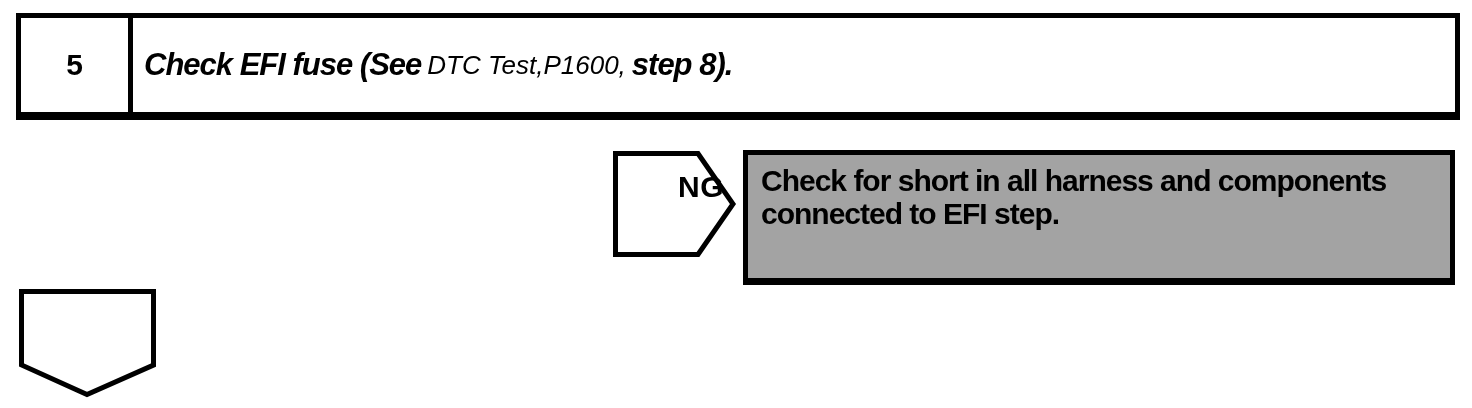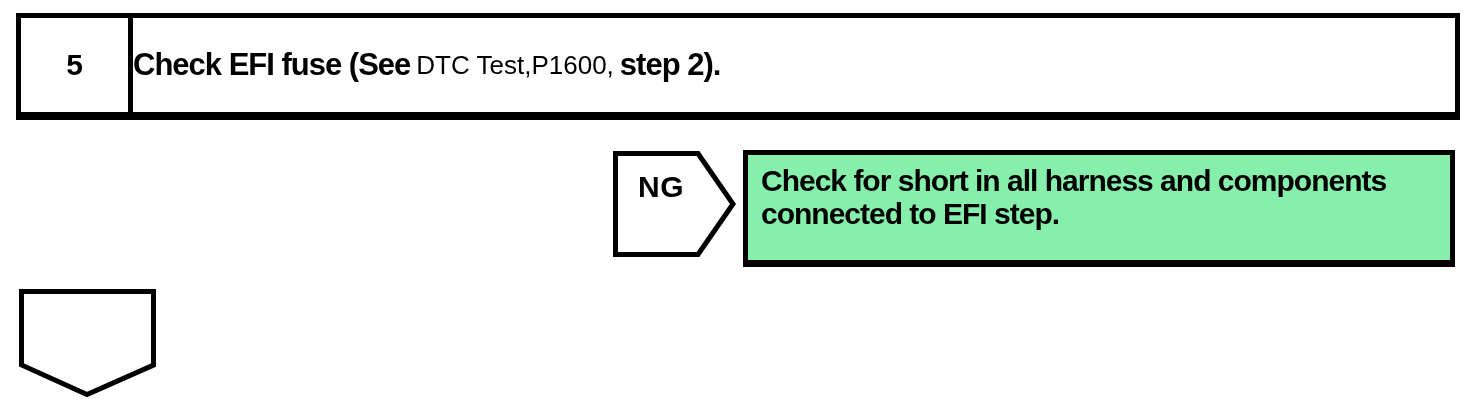--- a/index.html
+++ b/index.html
@@ -38,21 +38,23 @@
     display: flex;
     align-items: center;
     justify-content: center;
     font-size: 30px;
     font-weight: bold;
   }
   .step-text-cell {
     flex: 1;
     display: flex;
     align-items: center;
+    padding-left: 11px;
     white-space: nowrap;
+    font-style: italic;
   }
   .txt-bold {
     font-size: 31px;
     font-weight: bold;
     letter-spacing: -1px;
   }
   .txt-ref {
     font-size: 26px;
     font-weight: normal;
     letter-spacing: 0;
@@ -62,20 +64,21 @@
   
   .connector-svg {
     position: absolute;
     display: block;
   }
   .connector-label {
     position: absolute;
     font-weight: bold;
     text-align: center;
     letter-spacing: 0.5px;
+    padding-left: 40px;
   }
   .ng-label {
     left: 613px;
     top: 172px;
     width: 96px;
     font-size: 30px;
     line-height: 30px;
   }
   .ok-label {
     left: 36px;
@@ -84,46 +87,46 @@
     font-size: 33px;
     line-height: 33px;
   }
 
   
   .ng-action-box {
     position: absolute;
     left: 743px;
     top: 150px;
     width: 712px;
-    height: 117px;
+    height: 135px;
     box-sizing: border-box;
     border: 5px solid #000;
     border-bottom-width: 7px;
-    background: #86efac;
+    background: #a3a3a3;
     padding: 9px 6px 0 13px;
   }
   .ng-action-line {
     font-size: 30px;
     font-weight: bold;
     line-height: 33px;
     letter-spacing: -1px;
     white-space: nowrap;
   }
 </style>
 </head>
 <body>
 
 <div class="page">
 
   <div class="step-box">
     <div class="step-num-cell">5</div>
     <div class="step-text-cell">
       <span class="txt-bold">Check EFI fuse (See</span>
       <span class="txt-ref">DTC Test,P1600,</span>
-      <span class="txt-bold">step 2).</span>
+      <span class="txt-bold">step 8).</span>
     </div>
   </div>
 
   <svg class="connector-svg" style="left:610px; top:148px;" width="130" height="112" viewBox="0 0 130 112">
     <polygon points="5.5,5.5 88,5.5 123,56 88,106.5 5.5,106.5" fill="#ffffff" stroke="#000000" stroke-width="5" stroke-linejoin="miter"></polygon>
   </svg>
   <div class="connector-label ng-label">NG</div>
 
   <div class="ng-action-box">
     <div class="ng-action-line">Check for short in all harness and components</div>

